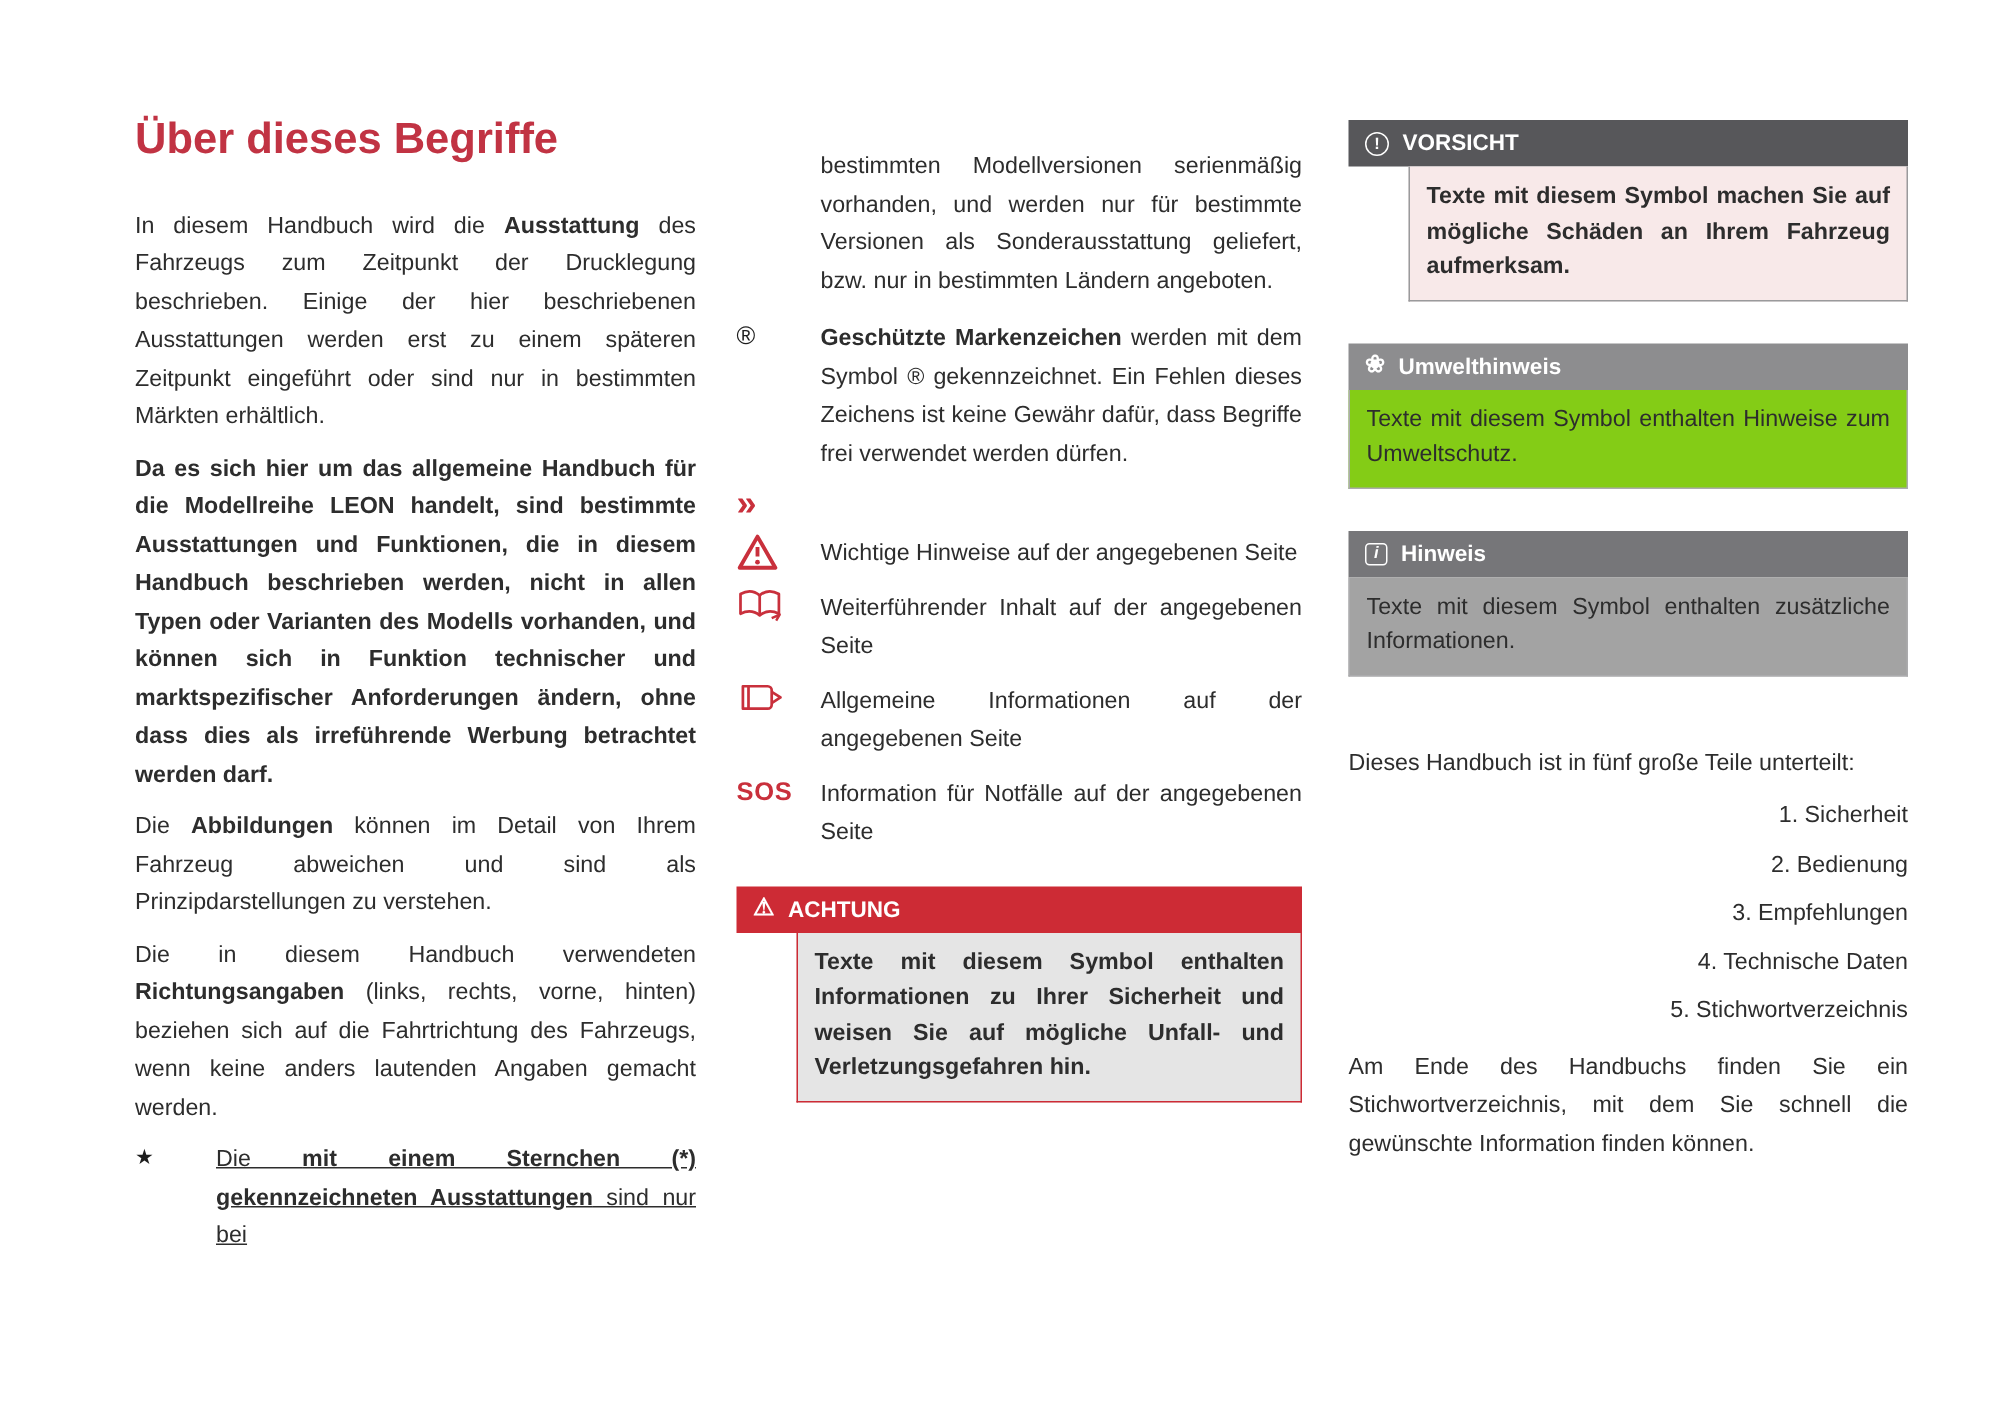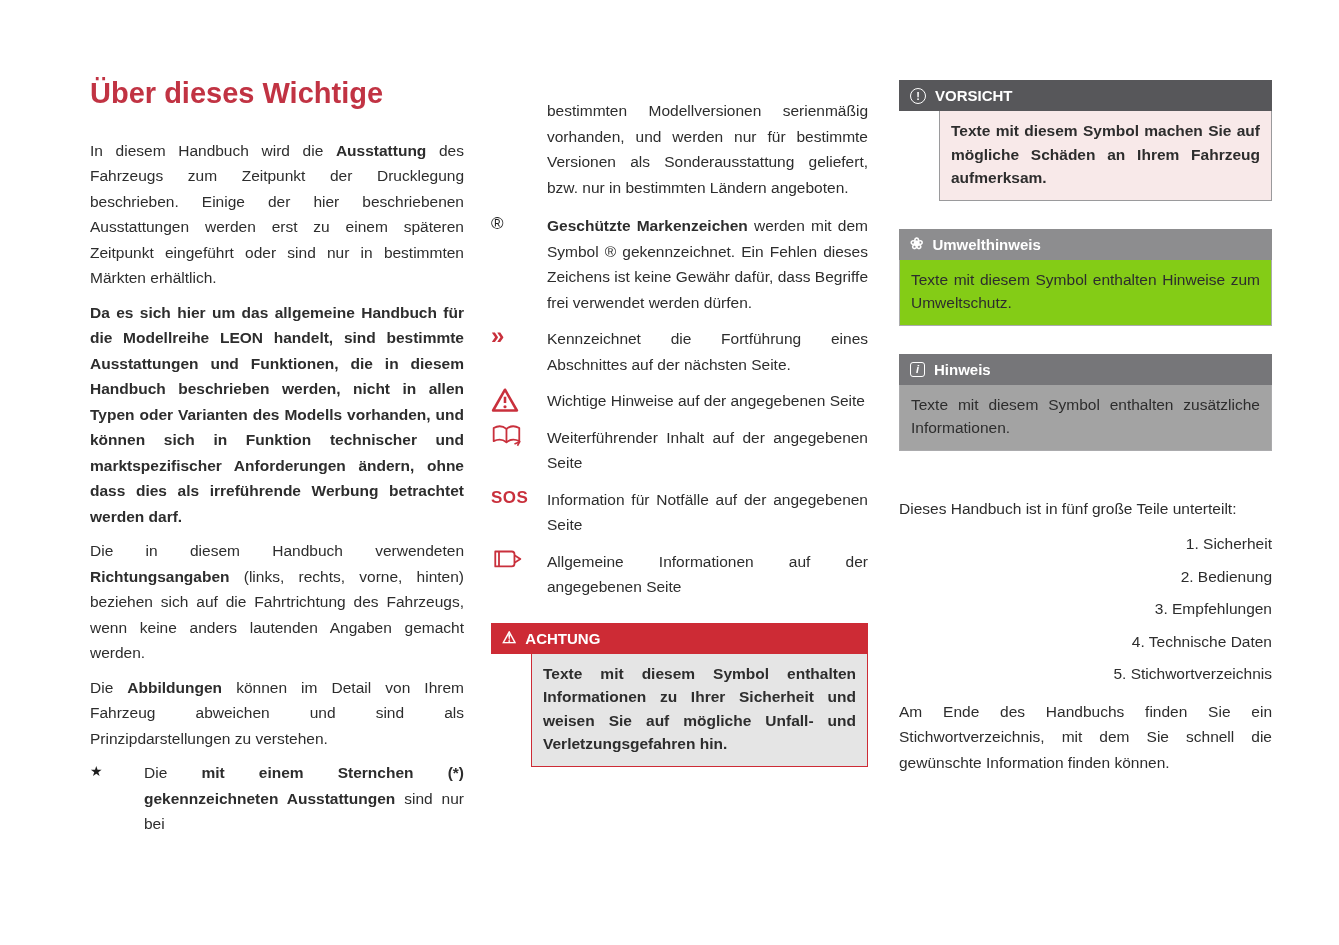--- a/index.html
+++ b/index.html
@@ -21,21 +21,21 @@
   }
   p{
     margin:0 0 9px 0;font-size:15.5px;line-height:25.5px;
     text-align:justify;
   }
   .bold{font-weight:700;}
 
   
   .star-row{display:flex;margin-top:2px;}
   .star-cell{flex:0 0 54px;font-size:14px;padding-top:3px;color:#1d1d1d;}
-  .star-row p{flex:1;margin-bottom:12px;}
+  .star-row p{flex:1;margin-bottom:12px;text-decoration:underline;}
 
   
   .cont{margin-left:56px;margin-bottom:13px;}
   .icon-row{display:flex;margin-bottom:11px;}
   .icon-cell{flex:0 0 56px;padding-top:1px;}
   .icon-row p{flex:1;margin-bottom:0;}
   .glyph-reg{font-size:17px;color:#1d1d1d;}
   .glyph-chevrons{font-size:24px;line-height:18px;font-weight:700;color:#c9303c;letter-spacing:-1px;}
   .glyph-sos{font-size:17px;font-weight:700;color:#c9303c;letter-spacing:0.5px;}
   .icon-svg{display:block;margin-top:-2px;}
@@ -81,42 +81,41 @@
   .parts-intro{margin-top:45px;margin-bottom:10px;}
   .part-item{margin-bottom:7px;text-align:right;}
   .outro{margin-top:12px;}
 </style>
 </head>
 <body>
 
 <div class="page">
 
   <div class="col col1">
-    <h1>Über dieses Wichtige</h1>
+    <h1>Über dieses Begriffe</h1>
     <p><span>In diesem Handbuch wird die </span><span class="bold">Ausstattung</span><span> des Fahrzeugs zum Zeitpunkt der Drucklegung beschrieben. Einige der hier beschriebenen Ausstattungen werden erst zu einem späteren Zeitpunkt eingeführt oder sind nur in bestimmten Märkten erhältlich.</span></p>
     <p><span class="bold">Da es sich hier um das allgemeine Handbuch für die Modellreihe LEON handelt, sind bestimmte Ausstattungen und Funktionen, die in diesem Handbuch beschrieben werden, nicht in allen Typen oder Varianten des Modells vorhanden, und können sich in Funktion technischer und marktspezifischer Anforderungen ändern, ohne dass dies als irreführende Werbung betrachtet werden darf.</span></p>
+    <p><span>Die </span><span class="bold">Abbildungen</span><span> können im Detail von Ihrem Fahrzeug abweichen und sind als Prinzipdarstellungen zu verstehen.</span></p>
     <p><span>Die in diesem Handbuch verwendeten </span><span class="bold">Richtungsangaben</span><span> (links, rechts, vorne, hinten) beziehen sich auf die Fahrtrichtung des Fahrzeugs, wenn keine anders lautenden Angaben gemacht werden.</span></p>
-    <p><span>Die </span><span class="bold">Abbildungen</span><span> können im Detail von Ihrem Fahrzeug abweichen und sind als Prinzipdarstellungen zu verstehen.</span></p>
     <div class="star-row">
       <span class="star-cell">★</span>
       <p><span>Die </span><span class="bold">mit einem Sternchen (*) gekennzeichneten Ausstattungen</span><span> sind nur bei</span></p>
     </div>
   </div>
 
   <div class="col col2">
     <p class="cont"><span>bestimmten Modellversionen serienmäßig vorhanden, und werden nur für bestimmte Versionen als Sonderausstattung geliefert, bzw. nur in bestimmten Ländern angeboten.</span></p>
 
     <div class="icon-row">
       <span class="icon-cell glyph-reg">®</span>
       <p><span class="bold">Geschützte Markenzeichen</span><span> werden mit dem Symbol ® gekennzeichnet. Ein Fehlen dieses Zeichens ist keine Gewähr dafür, dass Begriffe frei verwendet werden dürfen.</span></p>
     </div>
 
     <div class="icon-row">
       <span class="icon-cell glyph-chevrons">»</span>
-      <p><span>Kennzeichnet die Fortführung eines Abschnittes auf der nächsten Seite.</span></p>
     </div>
 
     <div class="icon-row">
       <span class="icon-cell">
         <svg class="icon-svg" width="28" height="26" viewBox="0 0 24 22">
           <path d="M12 2.2 L22.2 20 H1.8 Z" fill="none" stroke="#c9303c" stroke-width="2.2" stroke-linejoin="round"></path>
           <line x1="12" y1="8.2" x2="12" y2="13.6" stroke="#c9303c" stroke-width="2.2"></line>
           <circle cx="12" cy="16.8" r="1.35" fill="#c9303c"></circle>
         </svg>
       </span>
@@ -128,35 +127,35 @@
         <svg class="icon-svg" width="32" height="23" viewBox="0 0 30 21">
           <path d="M2.5 3.5 C6.5 1.2,11 1.4,14.5 4.3 C18 1.4,22.5 1.2,26.5 3.5 V15.8 C22.5 13.8,18 14,14.5 16.8 C11 14,6.5 13.8,2.5 15.8 Z" fill="none" stroke="#c9303c" stroke-width="1.7" stroke-linejoin="round"></path>
           <line x1="14.5" y1="4.3" x2="14.5" y2="16.8" stroke="#c9303c" stroke-width="1.7"></line>
           <path d="M22 18.5 l5 -2.2 l-2.2 3.8" fill="none" stroke="#c9303c" stroke-width="1.5" stroke-linejoin="round"></path>
         </svg>
       </span>
       <p><span>Weiterführender Inhalt auf der angegebenen Seite</span></p>
     </div>
 
     <div class="icon-row">
-      <span class="icon-cell glyph-sos">SOS</span>
-      <p><span>Information für Notfälle auf der angegebenen Seite</span></p>
-    </div>
-
-    <div class="icon-row">
       <span class="icon-cell">
         <svg class="icon-svg" width="32" height="23" viewBox="0 0 30 21">
           <path d="M4 3 H19.5 a2.5 2.5 0 0 1 2.5 2.5 V14.5 a2.5 2.5 0 0 1 -2.5 2.5 H4 Z" fill="none" stroke="#c9303c" stroke-width="1.7" stroke-linejoin="round"></path>
           <line x1="7.5" y1="3" x2="7.5" y2="17" stroke="#c9303c" stroke-width="1.7"></line>
           <path d="M22 6.5 l5.5 3.5 l-5.5 3.5" fill="none" stroke="#c9303c" stroke-width="1.7" stroke-linejoin="round"></path>
         </svg>
       </span>
       <p><span>Allgemeine Informationen auf der angegebenen Seite</span></p>
     </div>
 
+    <div class="icon-row">
+      <span class="icon-cell glyph-sos">SOS</span>
+      <p><span>Information für Notfälle auf der angegebenen Seite</span></p>
+    </div>
+
     <div class="box achtung">
       <div class="box-header">
         <span class="hdr-glyph">⚠</span>
         <span>ACHTUNG</span>
       </div>
       <div class="box-body bold-body">Texte mit diesem Symbol enthalten Informationen zu Ihrer Sicherheit und weisen Sie auf mögliche Unfall- und Verletzungsgefahren hin.</div>
     </div>
   </div>
 
   <div class="col col3">

